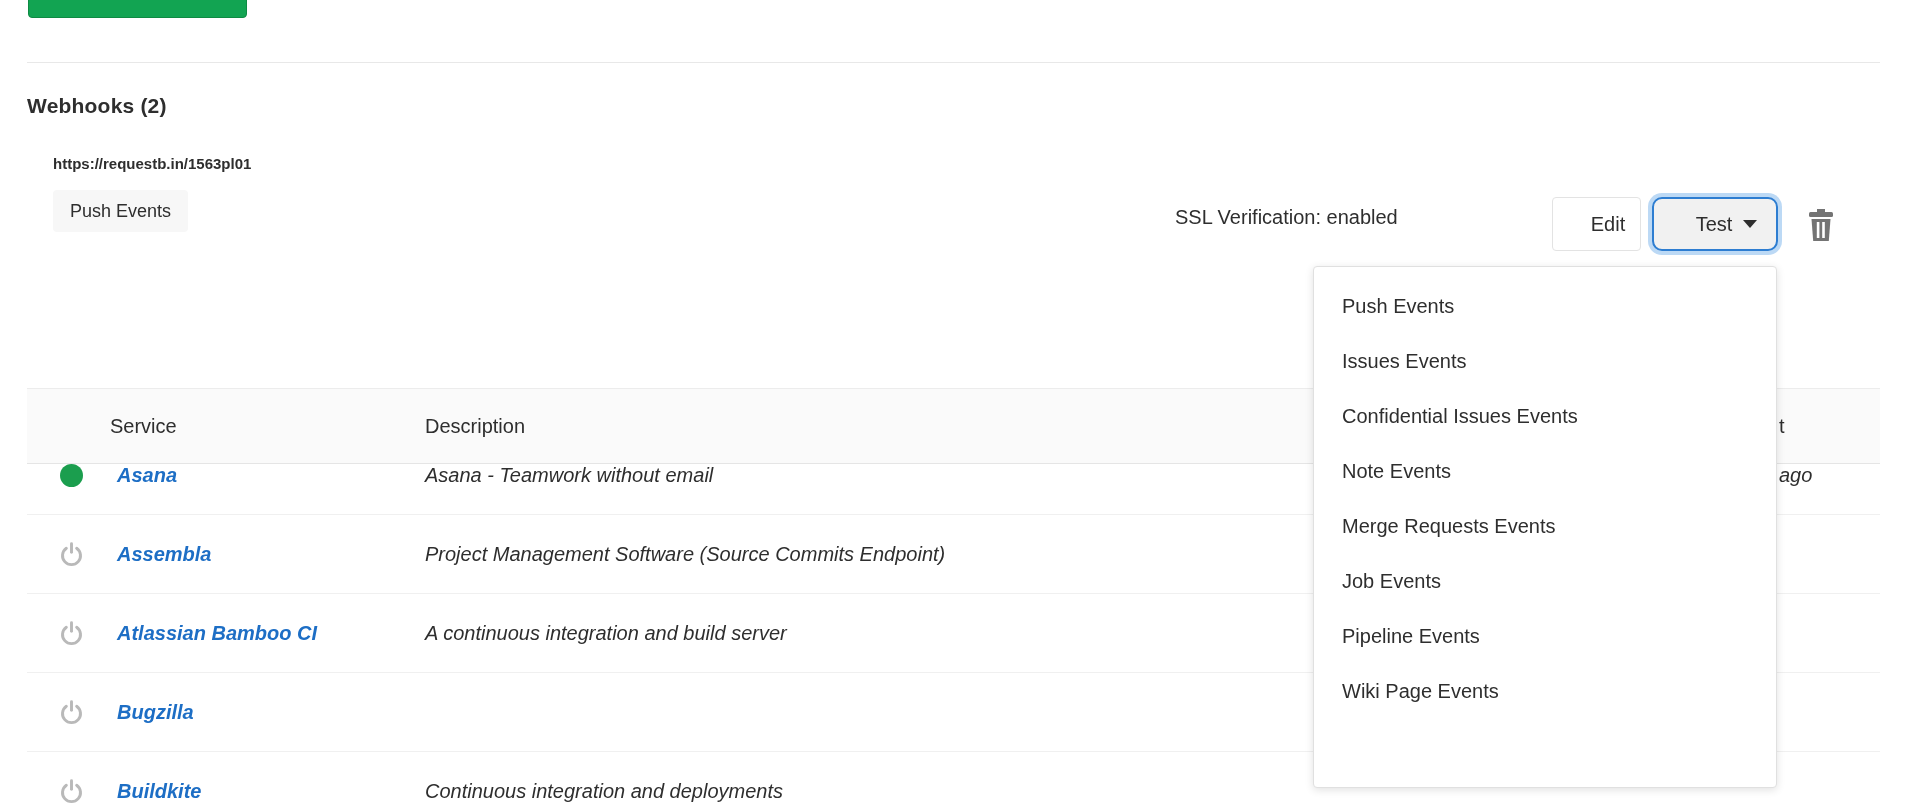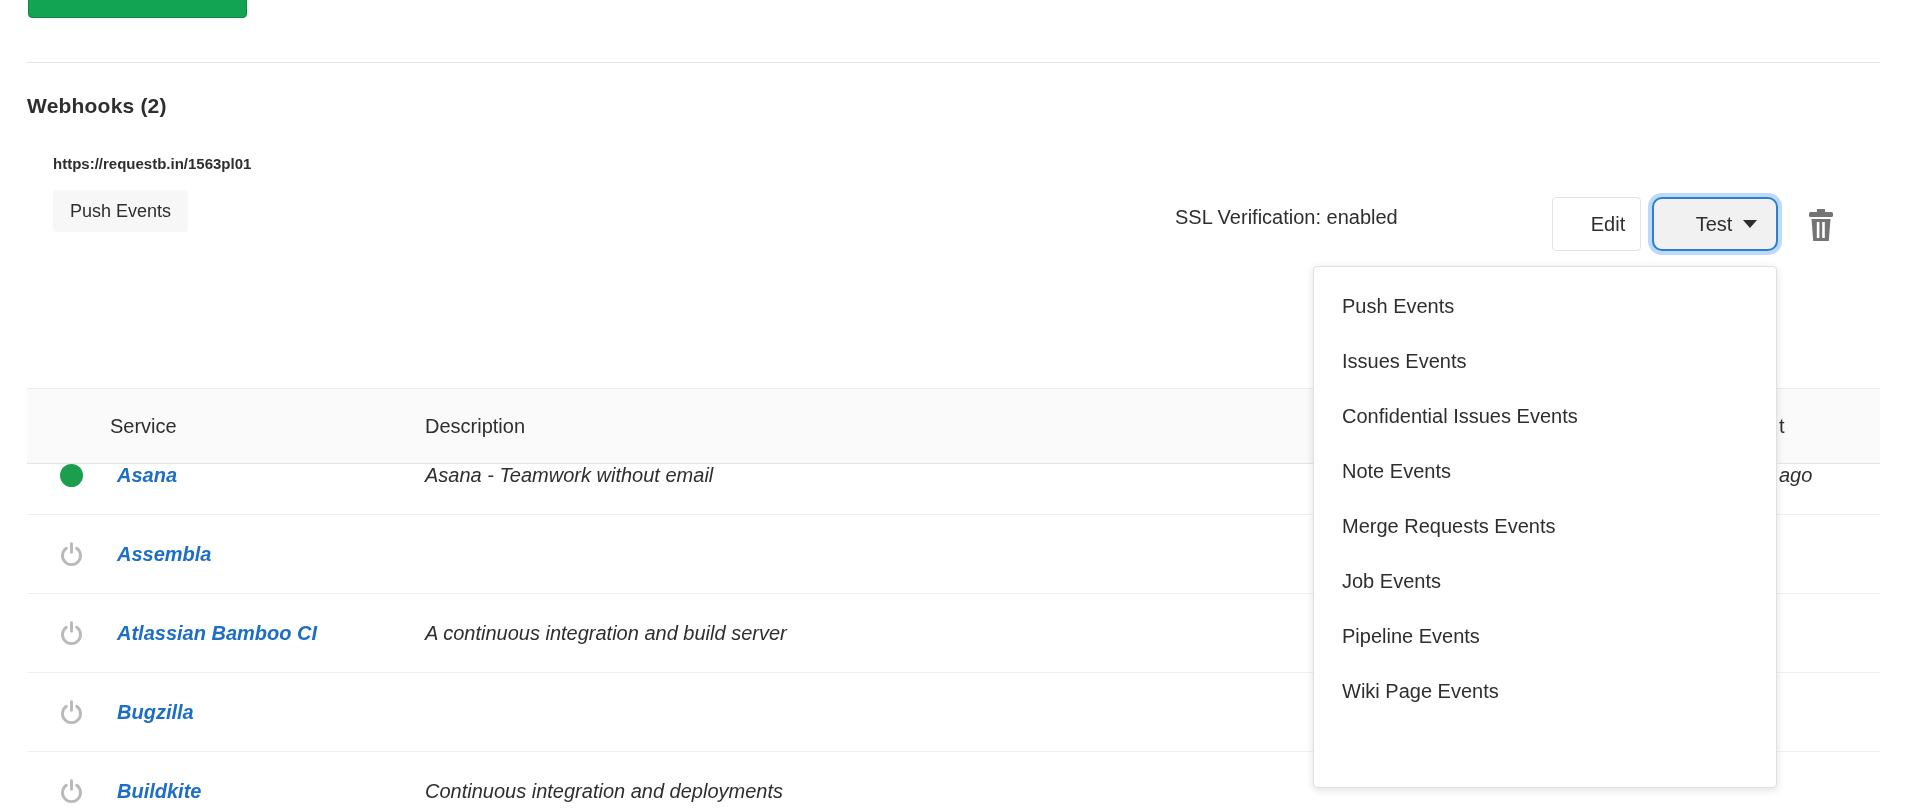--- a/index.html
+++ b/index.html
@@ -128,20 +128,21 @@
 </div>
 
 <div class="trow" style="top:515px">
   <span class="cell cell-status">
     <svg width="27" height="27" viewBox="0 0 24 24" fill="none" stroke="#b9b9b9" stroke-width="2.6" stroke-linecap="round">
       <path d="M16.59 6.45 A8 8 0 1 1 7.41 6.45"></path>
         <line x1="12" y1="2.5" x2="12" y2="10"></line>
     </svg>
   </span>
   <a class="cell cell-service">Assembla</a>
+  <span class="cell cell-desc">Project Management Software (Source Commits Endpoint)</span>
   <span class="cell cell-last"></span>
 </div>
 
 <div class="trow" style="top:594px">
   <span class="cell cell-status">
     <svg width="27" height="27" viewBox="0 0 24 24" fill="none" stroke="#b9b9b9" stroke-width="2.6" stroke-linecap="round">
       <path d="M16.59 6.45 A8 8 0 1 1 7.41 6.45"></path>
         <line x1="12" y1="2.5" x2="12" y2="10"></line>
     </svg>
   </span>

